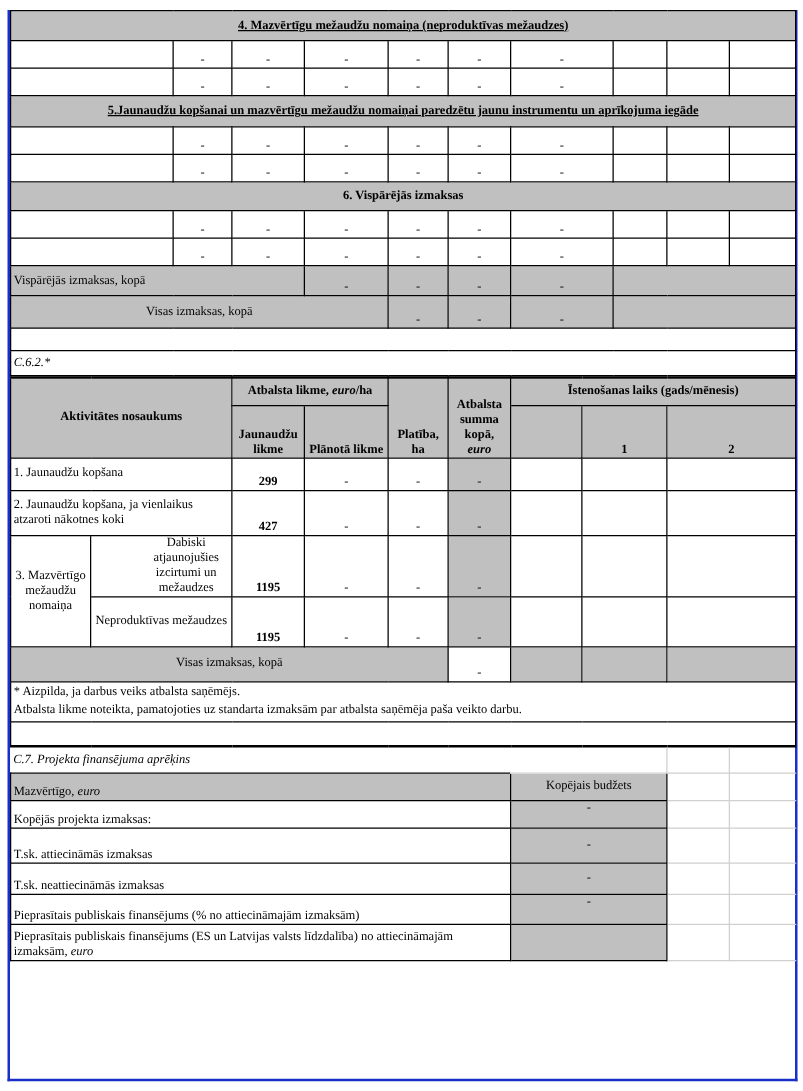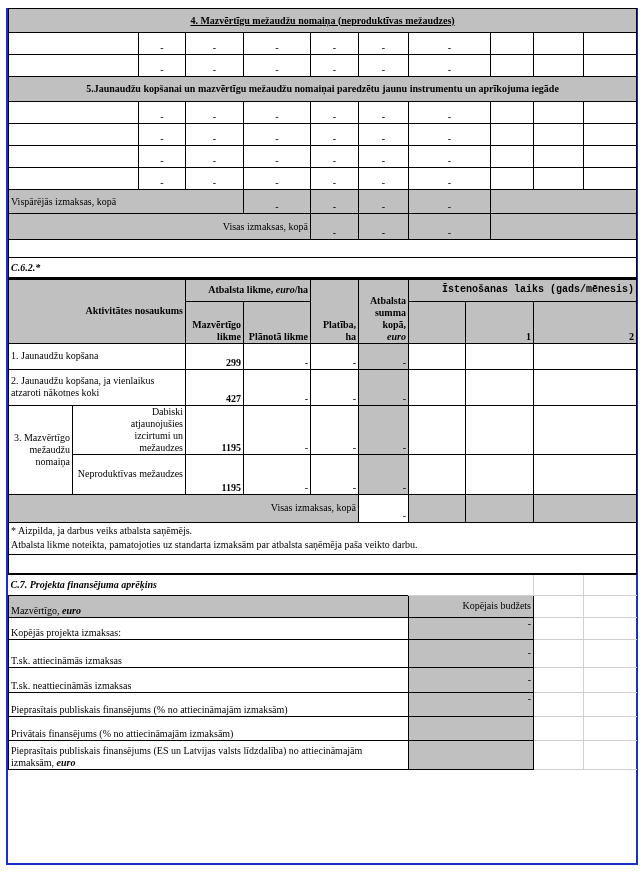--- a/index.html
+++ b/index.html
@@ -4,23 +4,23 @@
 <style>
   html,body{margin:0;padding:0;background:#fff;}
   body{width:642px;height:873px;position:relative;overflow:hidden;font-family:"Liberation Serif","DejaVu Serif",serif;font-size:10px;color:#000;}
   .sheet{position:absolute;left:8px;top:8px;width:628px;}
   .blue-left{position:absolute;left:6px;top:8px;width:2px;height:857px;background:#1a2ec8;}
   .blue-right{position:absolute;left:636px;top:8px;width:2px;height:857px;background:#1a2ec8;}
   .blue-bottom{position:absolute;left:6px;top:863px;width:632px;height:2px;background:#1a2ec8;}
   table{border-collapse:collapse;table-layout:fixed;width:628px;}
   td{border:1px solid #000;padding:0 2px;vertical-align:bottom;overflow:hidden;line-height:12px;}
   .g{background:#c0c0c0;}
-  .c{text-align:right;}
+  .c{text-align:center;}
   .b{font-weight:bold;}
-  .i{font-style:italic;font-weight:bold;}
+  .i{font-style:italic;}
   .hdr{height:22px;text-align:center;font-weight:bold;vertical-align:middle;}
   .row{height:22px;}
   .dash{text-align:center;}
   .thin{border-color:#d0d0d0;}
 </style>
 </head>
 <body>
 
 <div class="blue-left"></div>
 <div class="blue-right"></div>
@@ -65,47 +65,50 @@
     <td class="dash">-</td>
     <td class="dash">-</td>
     <td class="dash">-</td>
     <td class="dash">-</td>
     <td></td>
     <td></td>
     <td></td>
   </tr>
 
   <tr>
-    <td colspan="10" class="g hdr" style="height:24px;">5.Jaunaudžu kopšanai un mazvērtīgu mežaudžu nomaiņai paredzētu jaunu instrumentu un aprīkojuma iegāde</td>
-  </tr>
-  <tr class="row">
-    <td></td>
-    <td class="dash">-</td>
-    <td class="dash">-</td>
-    <td class="dash">-</td>
-    <td class="dash">-</td>
-    <td class="dash">-</td>
-    <td class="dash">-</td>
-    <td></td>
-    <td></td>
-    <td></td>
-  </tr>
-  <tr class="row">
-    <td></td>
-    <td class="dash">-</td>
-    <td class="dash">-</td>
-    <td class="dash">-</td>
-    <td class="dash">-</td>
-    <td class="dash">-</td>
-    <td class="dash">-</td>
-    <td></td>
-    <td></td>
-    <td></td>
-  </tr>
-
+    <td colspan="10" class="g hdr" style="height:24px;text-decoration:underline;">5.Jaunaudžu kopšanai un mazvērtīgu mežaudžu nomaiņai paredzētu jaunu instrumentu un aprīkojuma iegāde</td>
+  </tr>
+  <tr class="row">
+    <td></td>
+    <td class="dash">-</td>
+    <td class="dash">-</td>
+    <td class="dash">-</td>
+    <td class="dash">-</td>
+    <td class="dash">-</td>
+    <td class="dash">-</td>
+    <td></td>
+    <td></td>
+    <td></td>
+  </tr>
+  <tr class="row">
+    <td></td>
+    <td class="dash">-</td>
+    <td class="dash">-</td>
+    <td class="dash">-</td>
+    <td class="dash">-</td>
+    <td class="dash">-</td>
+    <td class="dash">-</td>
+    <td></td>
+    <td></td>
+    <td></td>
+  </tr>
+
+  <tr>
+    <td colspan="10" class="g hdr" style="height:22px;">6. Vispārējās izmaksas</td>
+  </tr>
   <tr class="row">
     <td></td>
     <td class="dash">-</td>
     <td class="dash">-</td>
     <td class="dash">-</td>
     <td class="dash">-</td>
     <td class="dash">-</td>
     <td class="dash">-</td>
     <td></td>
     <td></td>
@@ -158,24 +161,24 @@
         <col style="width:57px">
         <col style="width:68px">
         <col style="width:103px">
   </colgroup>
   <tbody>
         <tr style="height:22px;">
     <td colspan="2" rowspan="2" class="g b c" style="vertical-align:middle;">Aktivitātes nosaukums</td>
     <td colspan="2" class="g b c" style="vertical-align:middle;"><span>Atbalsta likme, </span><span class="i">euro</span><span>/ha</span></td>
     <td rowspan="2" class="g b c">Platība, ha</td>
     <td rowspan="2" class="g b c"><span>Atbalsta summa kopā,</span><br><span class="i">euro</span></td>
-    <td colspan="3" class="g b c" style="vertical-align:middle;font-family:Liberation Mono, monospace;">Īstenošanas laiks (gads/mēnesis)</td>
+    <td colspan="3" class="g b c" style="vertical-align:middle;">Īstenošanas laiks (gads/mēnesis)</td>
   </tr>
   <tr style="height:42px;">
-    <td class="g b c">Mazvērtīgo likme</td>
+    <td class="g b c">Jaunaudžu likme</td>
     <td class="g b c">Plānotā likme</td>
     <td class="g b c"></td>
     <td class="g b c">1</td>
     <td class="g b c">2</td>
   </tr>
   <tr style="height:26px;">
     <td colspan="2" style="vertical-align:middle;">1. Jaunaudžu kopšana</td>
     <td class="b c">299</td>
     <td class="c">-</td>
     <td class="c">-</td>
@@ -271,26 +274,20 @@
     <td class="g c" style="vertical-align:middle;">-</td>
     <td class="thin"></td>
     <td class="thin" style="border-right:none;"></td>
   </tr>
   <tr style="height:24px;">
     <td>Pieprasītais publiskais finansējums (% no attiecināmajām izmaksām)</td>
     <td class="g c" style="vertical-align:top;">-</td>
     <td class="thin"></td>
     <td class="thin" style="border-right:none;"></td>
   </tr>
-  <tr style="height:24px;">
-    <td>Privātais finansējums (% no attiecināmajām izmaksām)</td>
-    <td class="g c"></td>
-    <td class="thin"></td>
-    <td class="thin" style="border-right:none;"></td>
-  </tr>
   <tr style="height:29px;">
     <td><span>Pieprasītais publiskais finansējums (ES un Latvijas valsts līdzdalība) no attiecināmajām izmaksām, </span><span class="i">euro</span></td>
     <td class="g c"></td>
     <td class="thin"></td>
     <td class="thin" style="border-right:none;"></td>
   </tr>
 </tbody>
     </table>
 
 </div>

